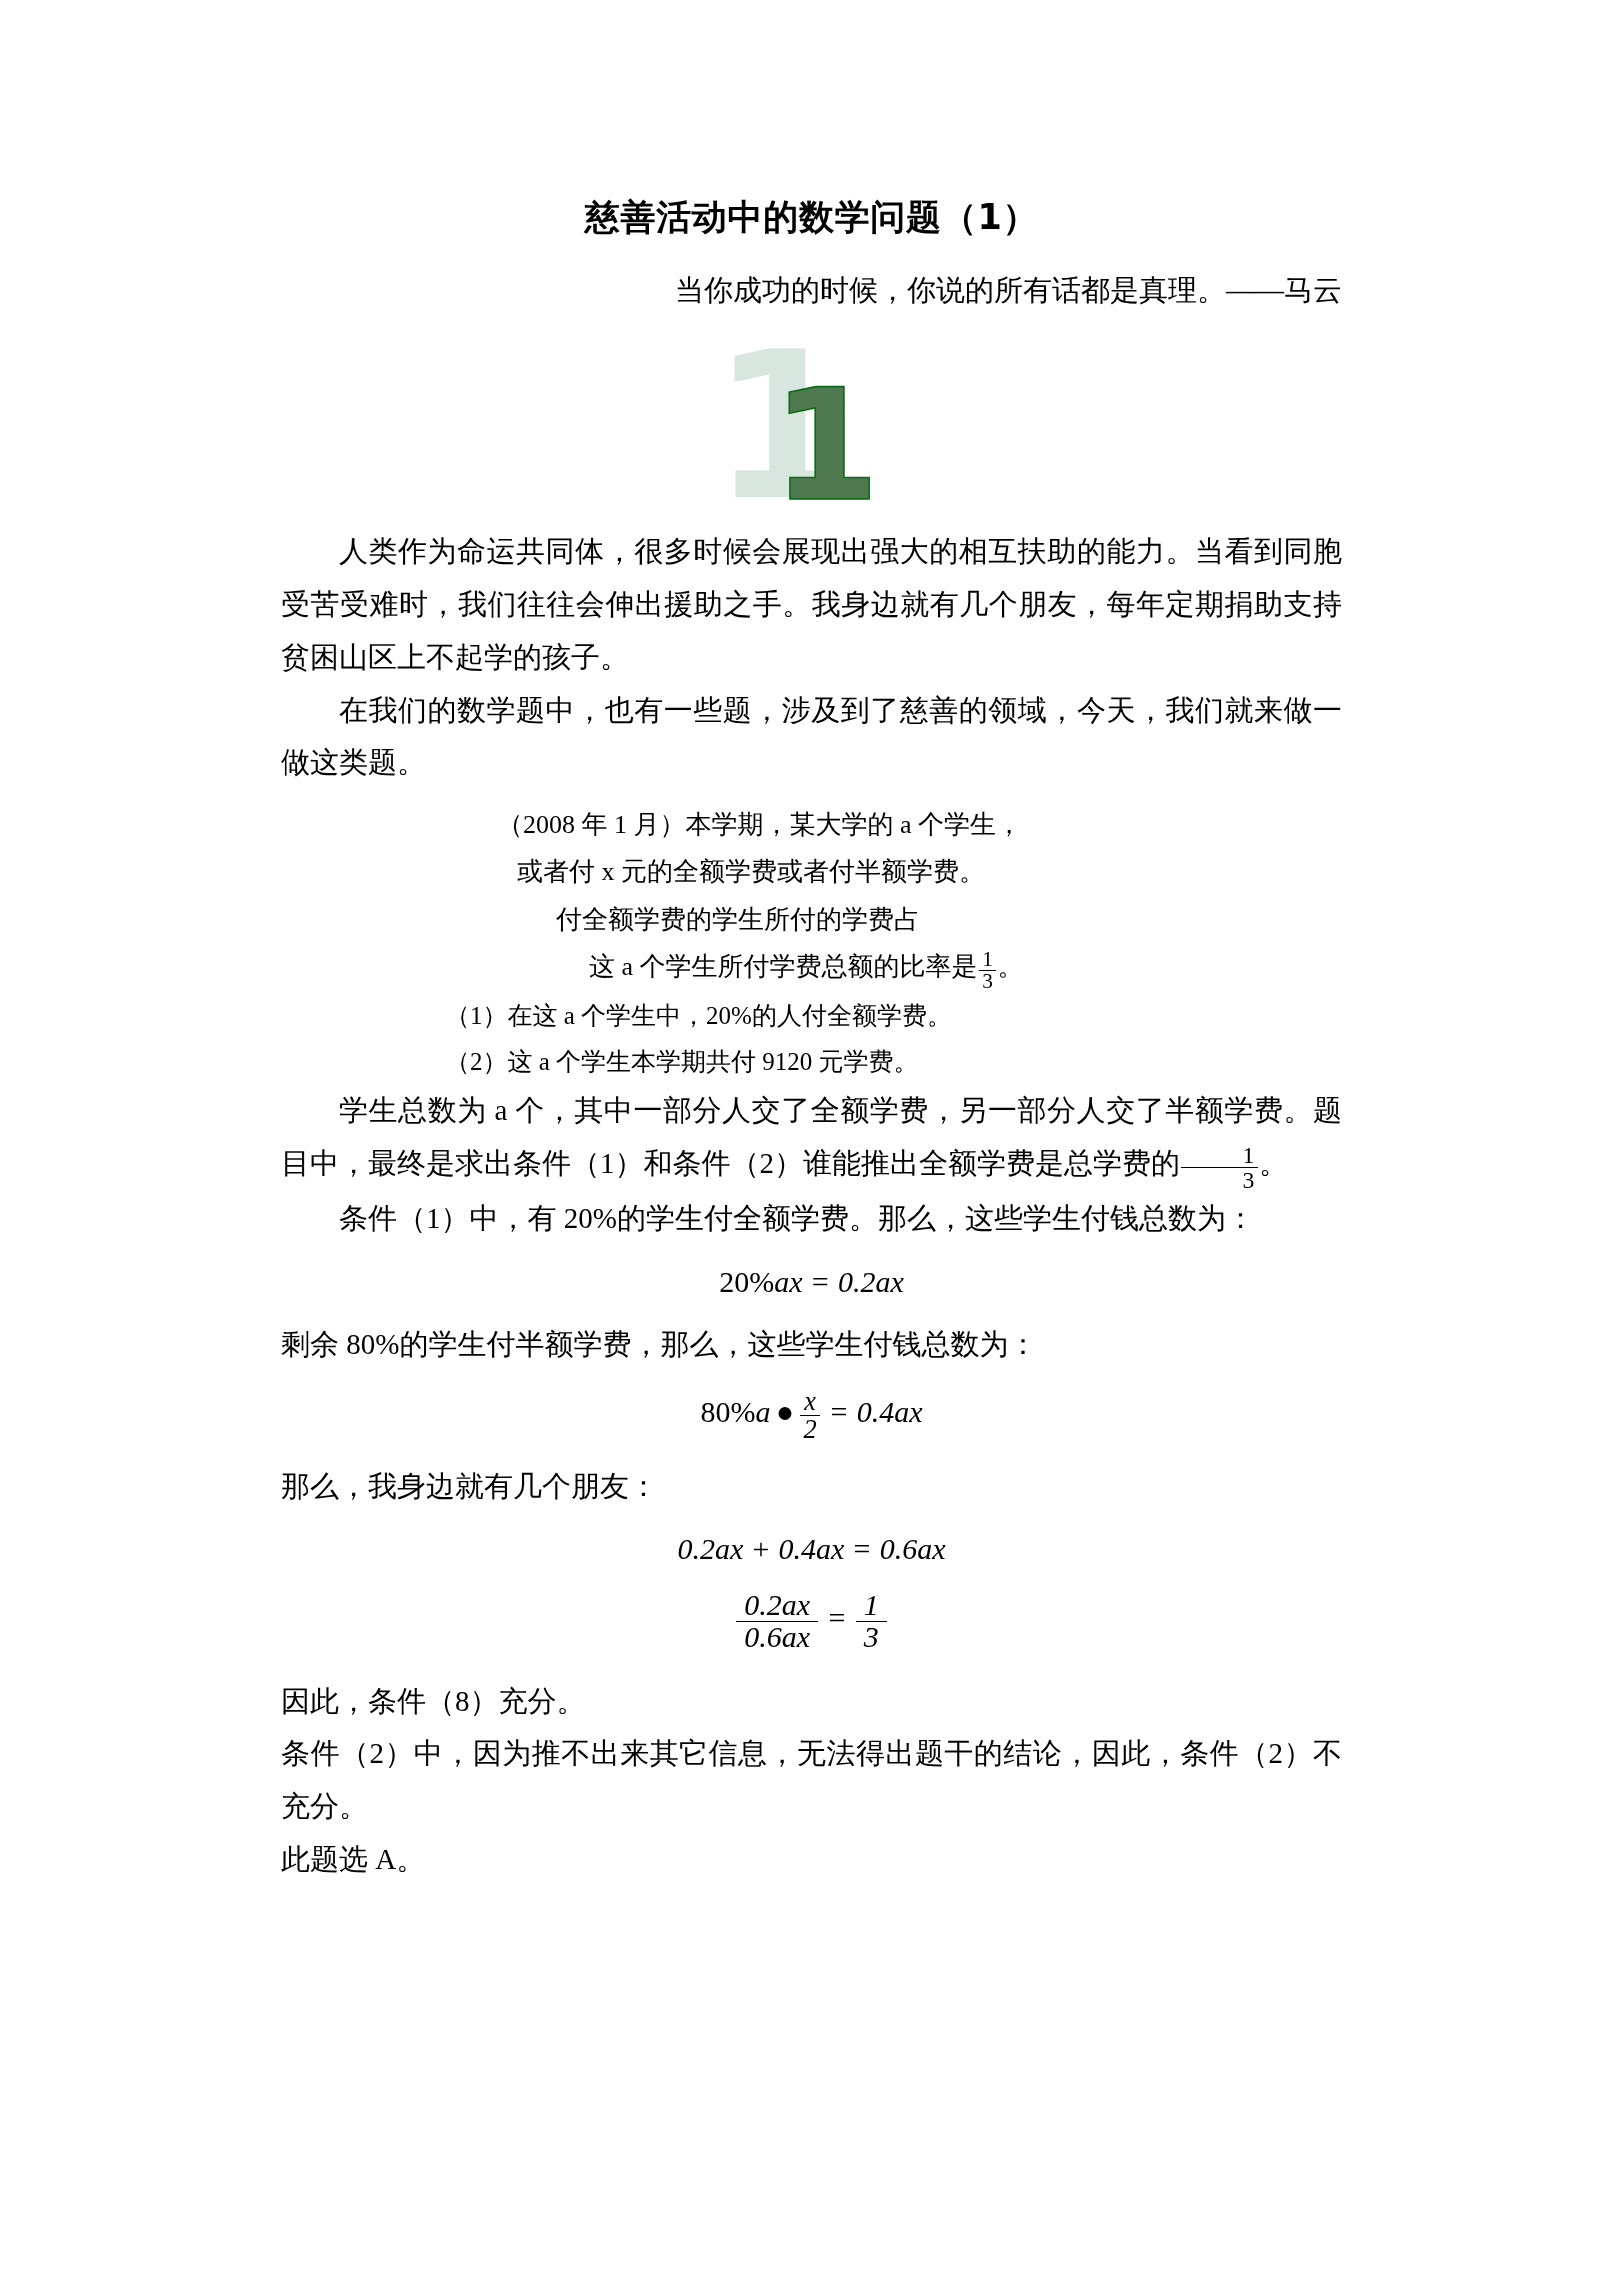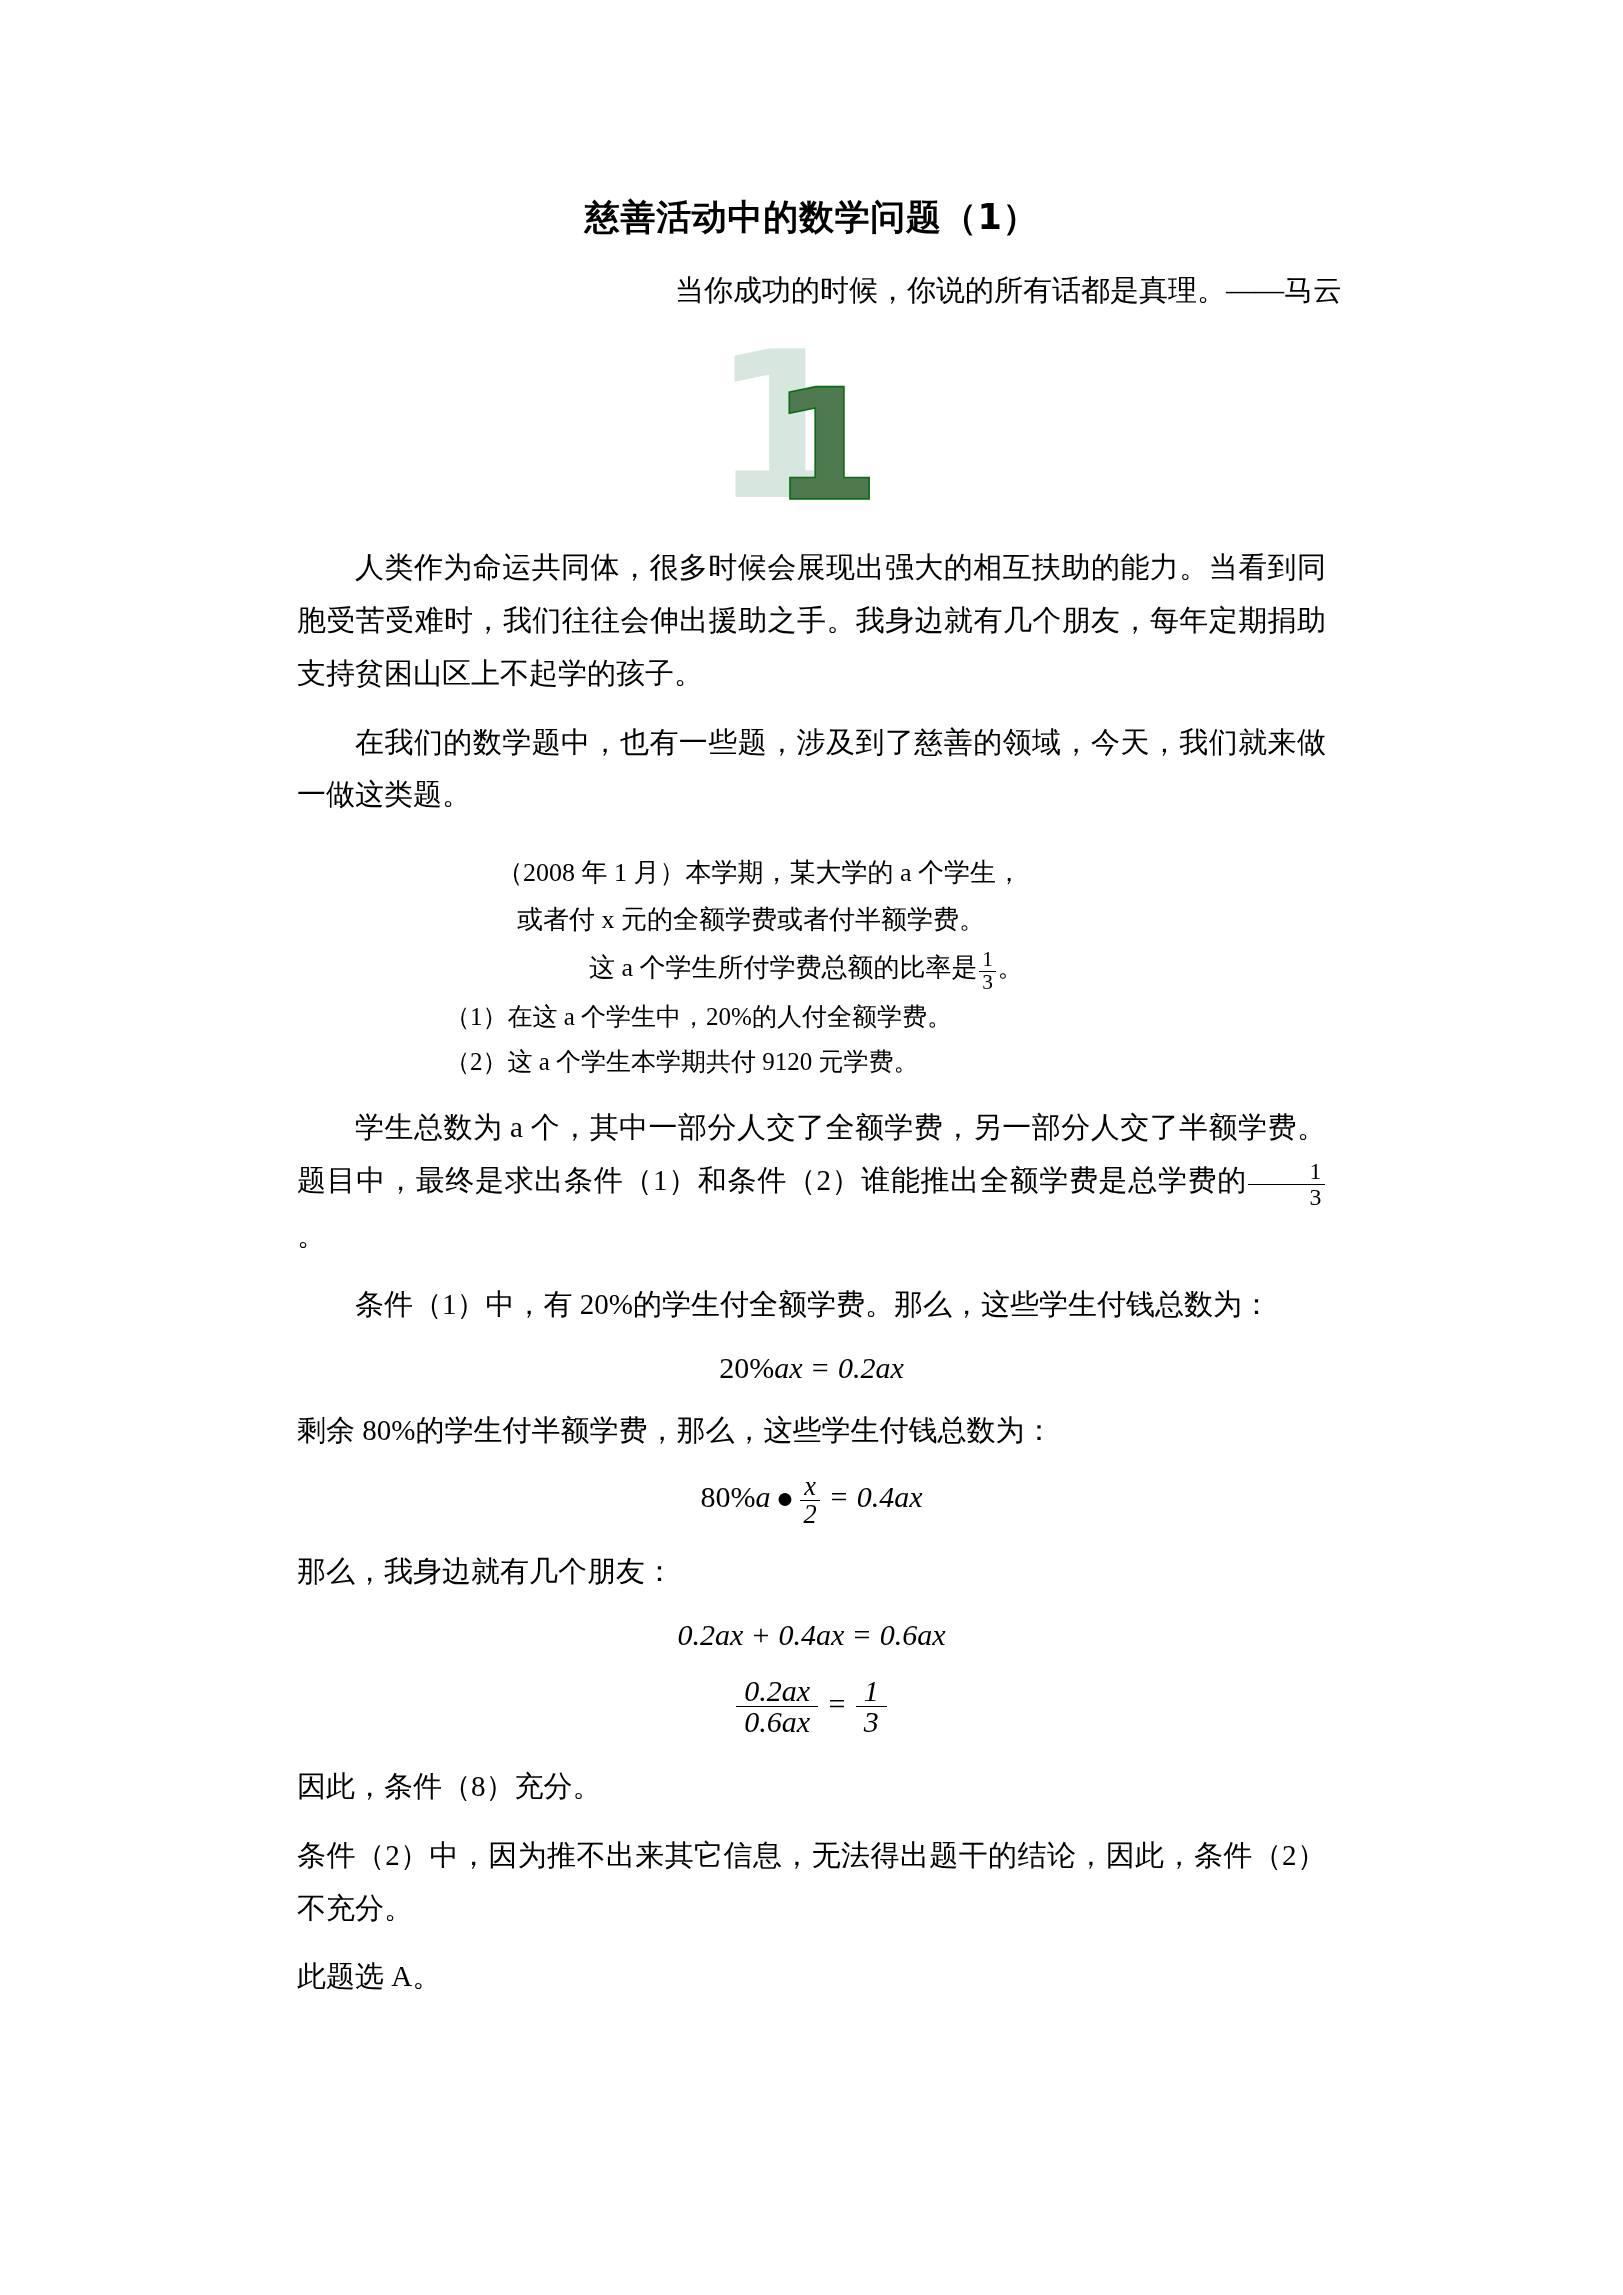--- a/index.html
+++ b/index.html
@@ -67,21 +67,21 @@
     paint-order:stroke fill;
   }
   
   p{margin:0;}
   .para{
     font-family:"Liberation Serif", serif;
     font-size:29px;
     line-height:1.82;
     text-indent:58px;
     text-align:justify;
-    margin:16px;
+    margin:0;
   }
   .para.flush{text-indent:0;}
   .indent-block{
     font-family:"Liberation Serif", serif;
     font-size:26px;
     line-height:1.82;
     text-indent:0;
     margin:0;
     padding-left:216px;
   }
@@ -145,20 +145,21 @@
   <p class="para">人类作为命运共同体，很多时候会展现出强大的相互扶助的能力。当看到同胞受苦受难时，我们往往会伸出援助之手。我身边就有几个朋友，每年定期捐助支持贫困山区上不起学的孩子。</p>
 
   <p class="para">在我们的数学题中，也有一些题，涉及到了慈善的领域，今天，我们就来做一做这类题。</p>
 
   <div class="gap-sm"></div>
 
   <p class="indent-block">（2008 年 1 月）本学期，某大学的 a 个学生，</p>
 
   <p class="indent-block b2">或者付 x 元的全额学费或者付半额学费。</p>
 
+  <p class="indent-block b3">付全额学费的学生所付的学费占</p>
 
   <p class="indent-block b4">
     <span>这 a 个学生所付学费总额的比率是</span><span class="frac"><span class="num">1</span><span class="den">3</span></span><span>。</span>
   </p>
 
   <p class="cond">（1）在这 a 个学生中，20%的人付全额学费。</p>
 
   <p class="cond">（2）这 a 个学生本学期共付 9120 元学费。</p>
 
   <p class="para">

